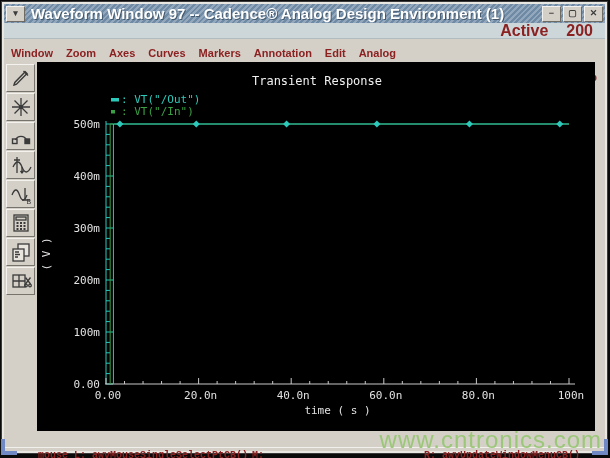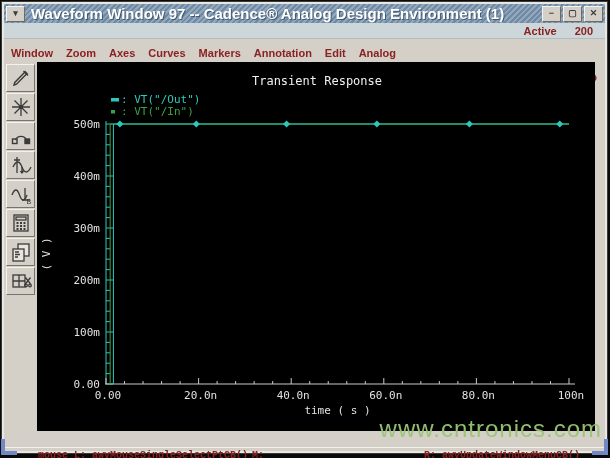--- a/index.html
+++ b/index.html
@@ -11,21 +11,21 @@
   .titlebar{height:19px;display:flex;align-items:center;gap:2px;padding:0 2px;
     background:repeating-linear-gradient(135deg,#93a8bc 0 2px,#6f8aa4 2px 4px);}
   .win-btn{width:17px;height:14px;background:#d4d0c8;border:1px solid;
     border-color:#f4f2ee #6e6a64 #6e6a64 #f4f2ee;display:flex;align-items:center;
     justify-content:center;font-size:9px;font-weight:bold;color:#3c3c3c;line-height:1;cursor:default;}
   .title{flex:1;color:#ffffff;font-weight:bold;font-size:15px;padding-left:4px;
     text-shadow:1px 1px 0 #44596e;white-space:nowrap;overflow:hidden;}
   
   .active-row{height:15px;background:#cdd7da;border-bottom:1px solid #b0bcc0;
     display:flex;align-items:center;justify-content:flex-end;gap:18px;padding-right:12px;
-    font-size:11px;font-weight:bold;color:#8b2121;}
+    font-size:16px;font-weight:bold;color:#8b2121;}
   
   .menu-row{height:19px;background:#d4d0c8;display:flex;align-items:center;gap:13px;
     padding:4px 8px 0 7px;font-size:11px;font-weight:bold;color:#8b2121;}
   .menu-item{white-space:nowrap;cursor:default;}
   .menu-help{margin-left:auto;margin-top:48px;}
   
   .content{display:flex;height:369px;background:#d4d0c8;}
   .toolbar{width:33px;padding-top:2px;flex:none;}
   .tool-btn{width:27px;height:26px;margin:0 0 1px 2px;background:#d4d0c8;border:1px solid;
     border-color:#f4f2ee #76726c #76726c #f4f2ee;display:flex;align-items:center;
@@ -34,21 +34,21 @@
   .plot{flex:1;background:#000;margin-right:10px;position:relative;}
   .plot svg{position:absolute;left:0;top:0;}
   
   .status1{height:16px;position:relative;border-top:1px solid #f2f0ec;
     font-family:"Liberation Mono",monospace;font-size:10px;font-weight:bold;color:#8b2121;margin-top:16px;}
   .status1 span{position:absolute;top:2px;white-space:nowrap;}
   .status2{height:14px;position:relative;border-top:1px solid #b8b4ac;
     font-family:"Liberation Mono",monospace;font-size:10px;font-weight:bold;color:#8b2121;}
   .status2 span{position:absolute;left:34px;top:1px;}
   
-  .watermark{position:absolute;right:8px;bottom:15px;z-index:9;font-size:24px;
+  .watermark{position:absolute;right:8px;bottom:4px;z-index:9;font-size:24px;
     color:rgba(152,198,116,0.95);letter-spacing:1px;font-family:"Liberation Sans",sans-serif;}
   .corner{position:absolute;width:12px;height:12px;z-index:10;}
   .corner-bl{left:1px;bottom:3px;border-left:4px solid #7088c4;border-bottom:4px solid #7088c4;}
   .corner-br{right:2px;bottom:3px;border-right:4px solid #7088c4;border-bottom:4px solid #7088c4;}
 </style>
 </head>
 <body>
 
 <div class="screen">
   <div class="frame">

